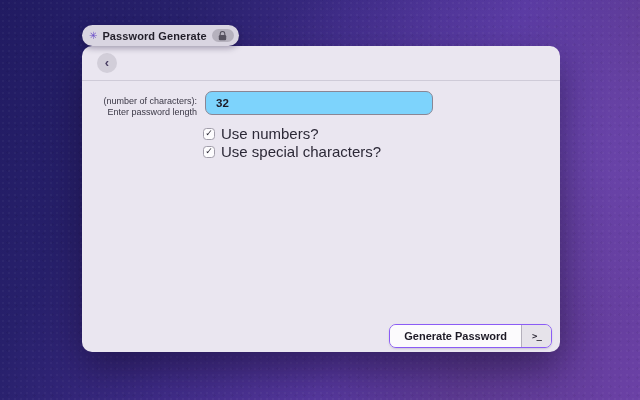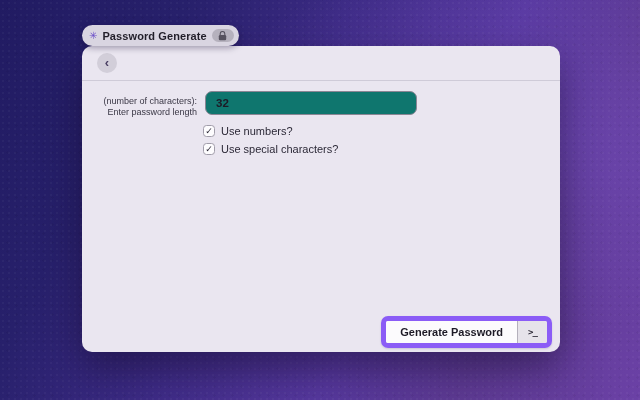--- a/index.html
+++ b/index.html
@@ -54,41 +54,41 @@
     background:#d2ced9;display:flex;align-items:center;justify-content:center;
     cursor:pointer;border:none;padding:0;
   }
   .back-btn span{font-size:13px;font-weight:bold;color:#4a3f63;line-height:1;transform:translateY(-1px);}
   
   .len-label{
     position:absolute;left:0;top:50px;width:115px;text-align:right;
     font-size:9px;line-height:11px;color:#3a3745;
   }
   .len-input{
-    position:absolute;left:123px;top:45px;width:212px;height:24px;
-    border:1.5px solid #8a8694;border-radius:7px;background:#0f766e;
+    position:absolute;left:123px;top:45px;width:228px;height:24px;
+    border:1.5px solid #8a8694;border-radius:7px;background:#7dd3fc;
     font-family:"Liberation Sans","DejaVu Sans",sans-serif;
     font-size:11.5px;font-weight:bold;color:#1d1a26;padding:0 10px;box-sizing:border-box;
   }
   .check-row{
     position:absolute;left:121px;display:flex;align-items:center;gap:6px;
   }
   .check-row.r1{top:79px;}
   .check-row.r2{top:97px;}
   .checkbox{
     width:12px;height:12px;border-radius:3.5px;background:#fdfcfe;
     border:1px solid #a19daa;box-sizing:border-box;
     display:flex;align-items:center;justify-content:center;cursor:pointer;
   }
   .checkbox .tick{font-size:9px;font-weight:bold;color:#2a2734;line-height:1;transform:translateY(-0.5px);}
-  .check-label{font-size:11px;color:#2c2937;}
+  .check-label{font-size:15px;color:#2c2937;}
   
   .gen-group{
     position:absolute;right:8px;bottom:4px;height:22px;display:flex;
-    border:5px solid #8b5cf6;border-radius:7px;overflow:hidden;
+    border:1px solid #8b5cf6;border-radius:7px;overflow:hidden;
     box-shadow:0 1px 2px rgba(30,20,60,0.15);
     margin-left:24px;
   }
   .gen-btn{
     background:#fcfbfd;border:none;padding:0 14px;height:100%;
     font-family:"Liberation Sans","DejaVu Sans",sans-serif;
     font-size:11px;font-weight:bold;color:#1d1a26;cursor:pointer;
   }
   .term-btn{
     background:#e6e3ea;border:none;border-left:1px solid #b4b0bc;

